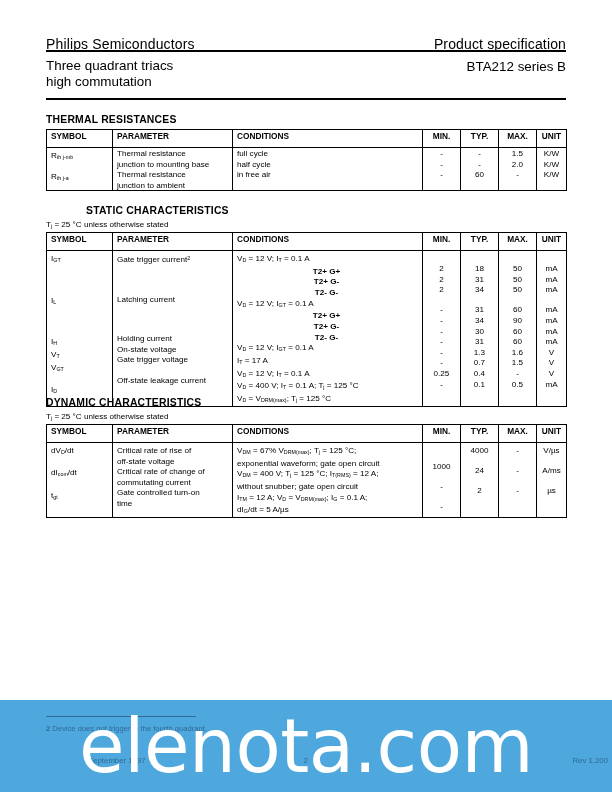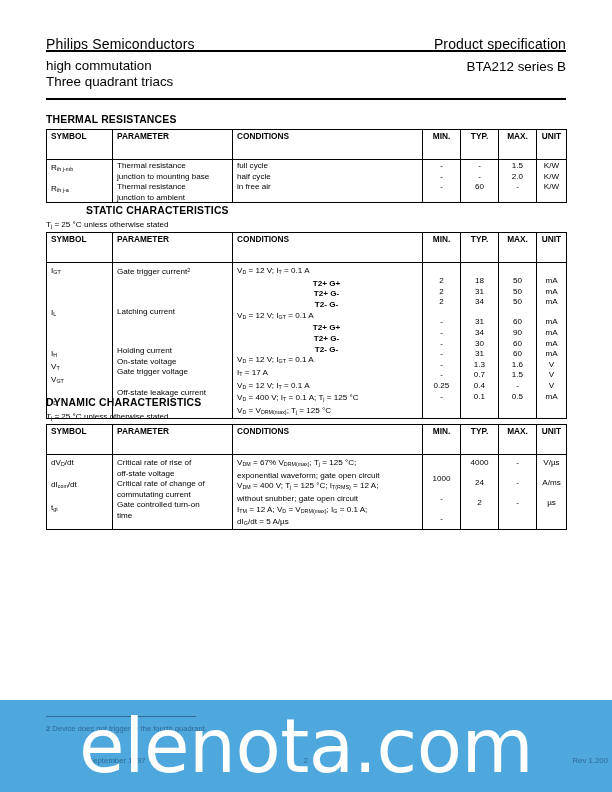--- a/index.html
+++ b/index.html
@@ -76,21 +76,21 @@
     padding: 0;
     vertical-align: top;
     font-weight: normal;
     background: #fff;
   }
   table.spec thead th {
     font-weight: bold;
     font-size: 8.3px;
     height: 13px;
     line-height: 13px;
-    padding: 0 0 16px 4px;
+    padding: 0 0 4px 4px;
     text-align: left;
     border-bottom-width: 1.6px;
     border-top-width: 1.6px;
   }
   table.spec thead th.num {
     text-align: center;
     padding-left: 0;
   }
   .cell {
     padding: 1px 4px 0 4px;
@@ -172,22 +172,22 @@
 <div class="page">
 
   <div class="hdr-line1">
     <span>Philips Semiconductors</span>
     <span>Product specification</span>
   </div>
   <div class="rule-top"></div>
 
   <div class="title-block">
     <div class="title-left">
+      <div>Three quadrant triacs</div>
       <div>high commutation</div>
-      <div>Three quadrant triacs</div>
     </div>
     <div class="title-right">BTA212 series B</div>
   </div>
   <div class="rule-bot"></div>
 
   <div class="sect-head" style="left:46px; top:114px;">THERMAL RESISTANCES</div>
 
   <table class="spec" style="left:46px; top:129px; width:520px;">
     <colgroup>
       <col style="width:66px">

